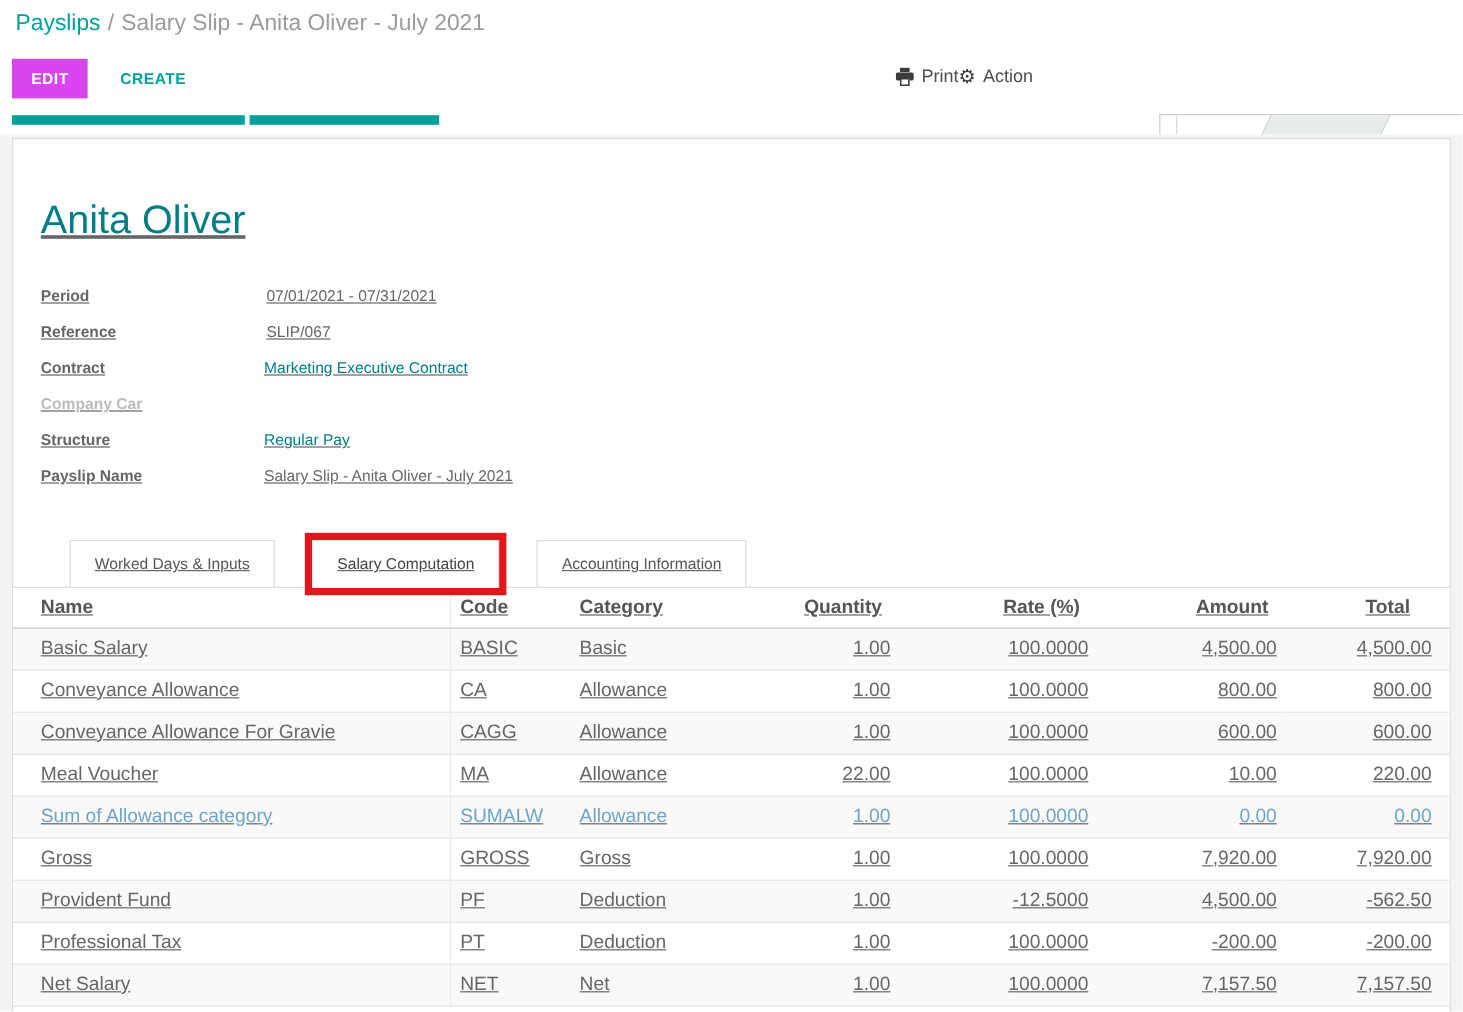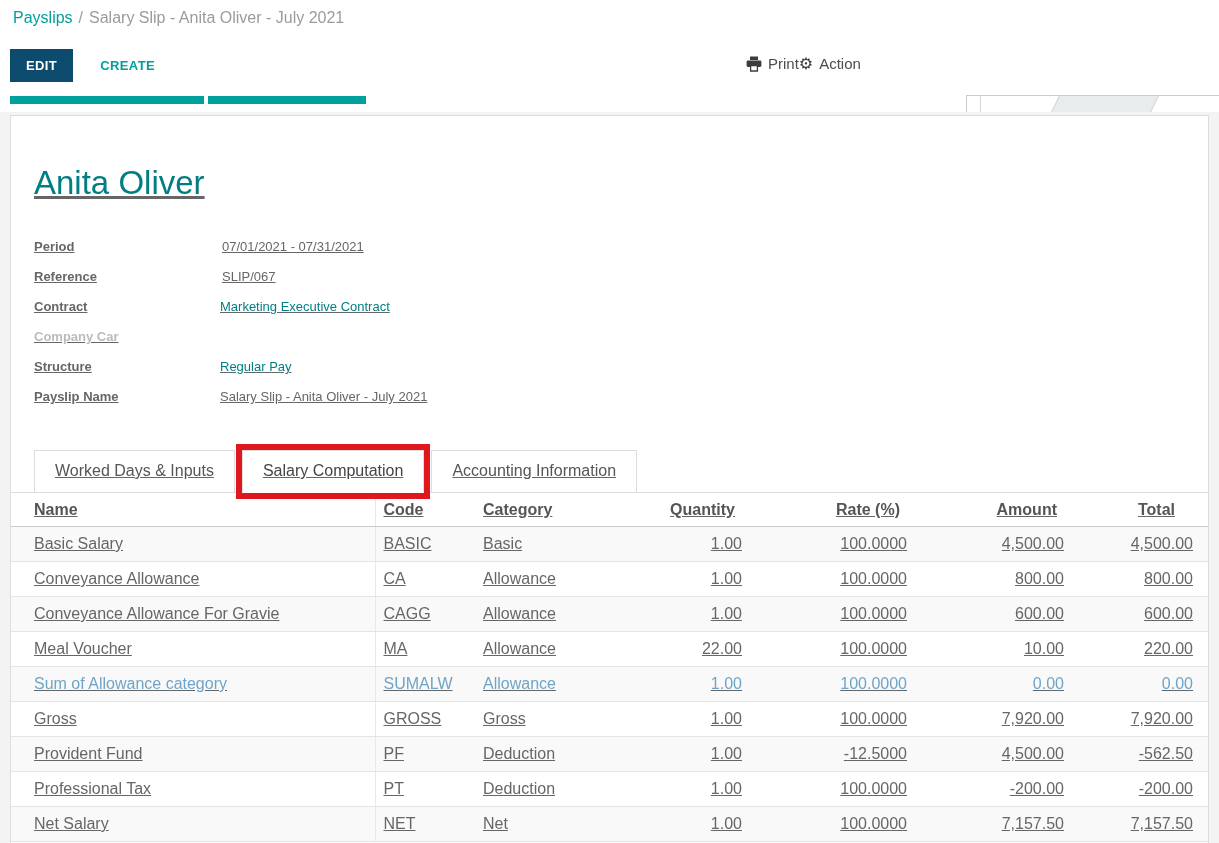--- a/index.html
+++ b/index.html
@@ -6,26 +6,26 @@
   html,body { margin:0; padding:0; }
   body {
     width:1219px; height:843px; overflow:hidden;
     font-family:"Liberation Sans", sans-serif;
     font-size:13px; color:#666; background:#fff;
   }
   button { font-family:inherit; }
 
   
   .control-panel { position:relative; height:112px; background:#fff; }
-  .breadcrumb { padding:9px 0 0 13px; font-size:16px; color:#9b9b9b; white-space:nowrap; }
+  .breadcrumb { padding:9px 0 0 13px; font-size:19px; color:#9b9b9b; white-space:nowrap; }
   .bc-root { color:#00a09d; cursor:pointer; }
   .bc-sep { margin:0 6px; color:#9b9b9b; }
   .btn-row { position:absolute; top:49px; left:10px; display:flex; align-items:center; }
   .btn-edit {
-    background:#0c4a6e; color:#fff; border:none; font-weight:bold;
+    background:#d946ef; color:#fff; border:none; font-weight:bold;
     font-size:13px; letter-spacing:.4px; padding:9px 16px; cursor:pointer;
   }
   .btn-create {
     background:none; border:none; color:#00a09d; font-weight:bold;
     font-size:13px; letter-spacing:.4px; margin-left:21px; cursor:pointer;
   }
   .print-action { position:absolute; top:55px; left:746px; display:flex; }
   .pa-item { display:flex; align-items:center; gap:6px; font-size:15px; color:#4c4c4c; cursor:pointer; }
   .gear { font-family:"DejaVu Sans", sans-serif; font-size:16px; color:#3c3c3c; line-height:1; }
   .teal-bar { position:absolute; top:96px; height:8px; background:#00a09d; }
@@ -56,21 +56,21 @@
   .fgroup-right .flabel { width:186px; }
   .flabel.muted { color:#bbb; }
   .fvalue { color:#666; }
   .fvalue.link { color:#017e84; cursor:pointer; }
 
   
   .notebook { margin-top:33px; }
   .nav-tabs { display:flex; align-items:flex-end; padding-left:23px; border-bottom:1px solid #ddd; }
   .tab {
     position:relative; background:#fff; border:1px solid #ddd; margin-right:7px; margin-bottom:-1px;
-    padding:11px 20px 12px; font-size:16px; color:#555; cursor:pointer; white-space:nowrap;
+    padding:11px 20px 12px; font-size:13px; color:#555; cursor:pointer; white-space:nowrap;margin-left:24px;
   }
   .tab.active { border-bottom-color:#fff; color:#444; }
   .annotation {
     display:none; position:absolute; left:-7px; right:-7px; top:-7px; bottom:-7px;
     border:6px solid #e0171c; pointer-events:none; z-index:4;
   }
   .tab.annotated .annotation { display:block; }
 
   
   table.o_list { width:100%; border-collapse:collapse; table-layout:fixed; font-size:16px; }

